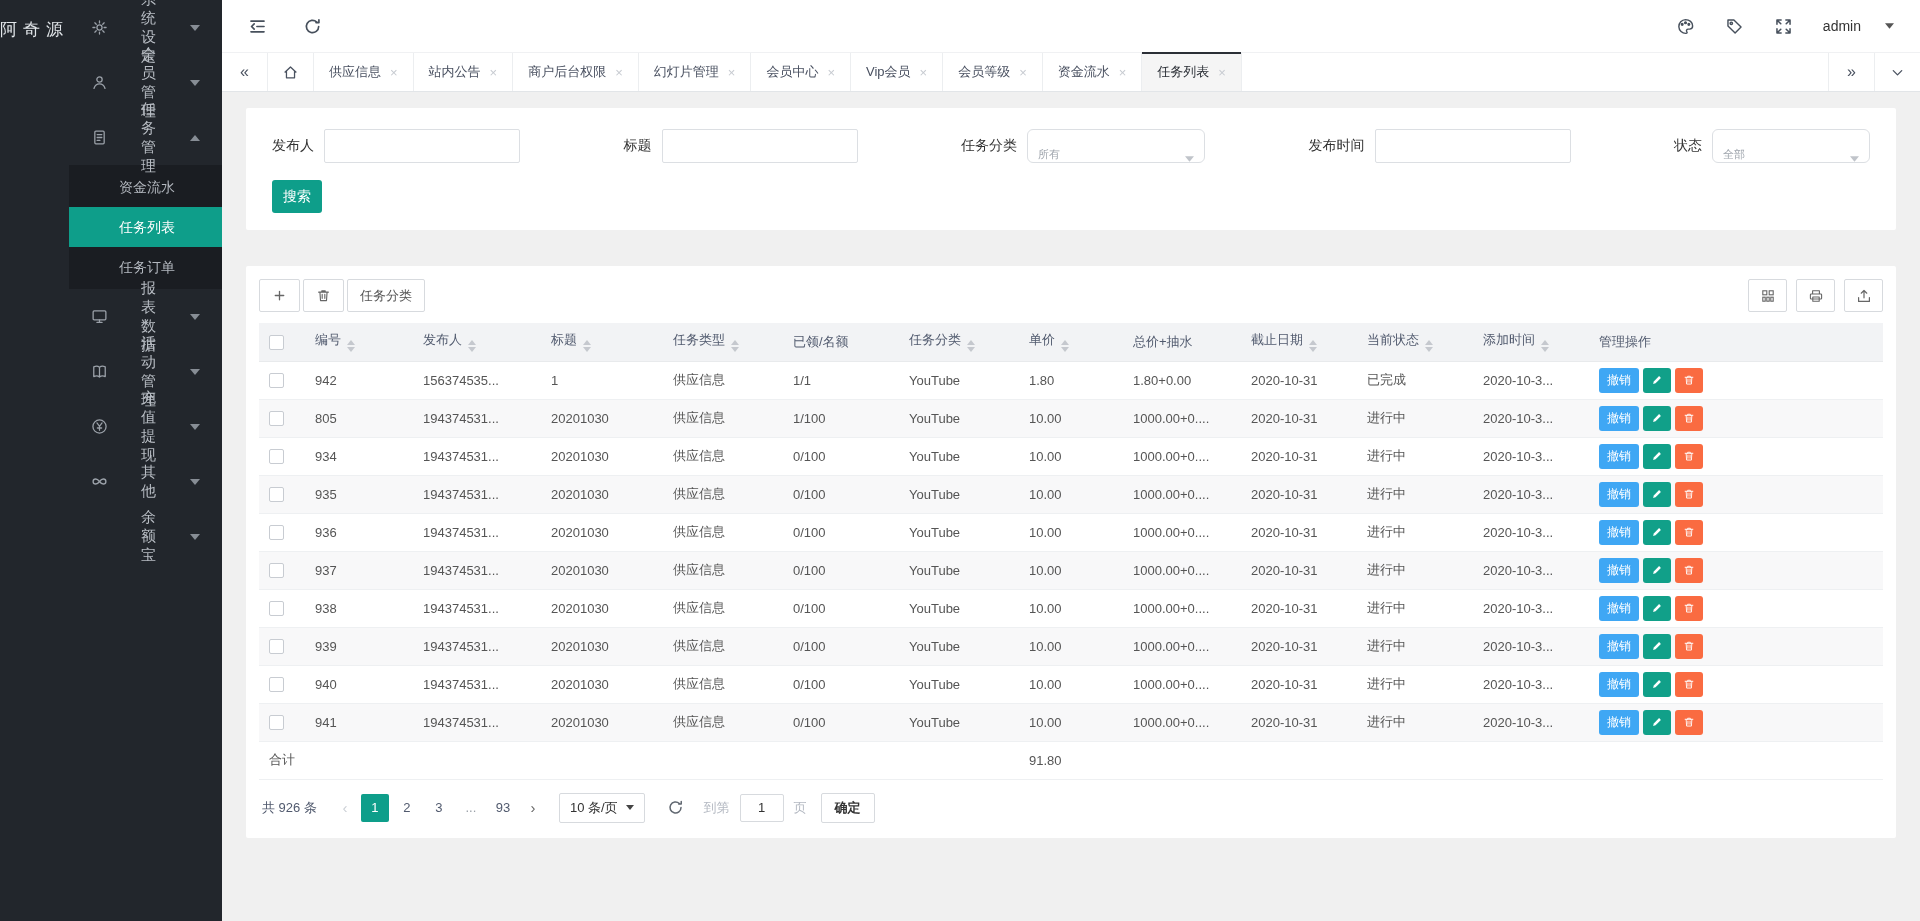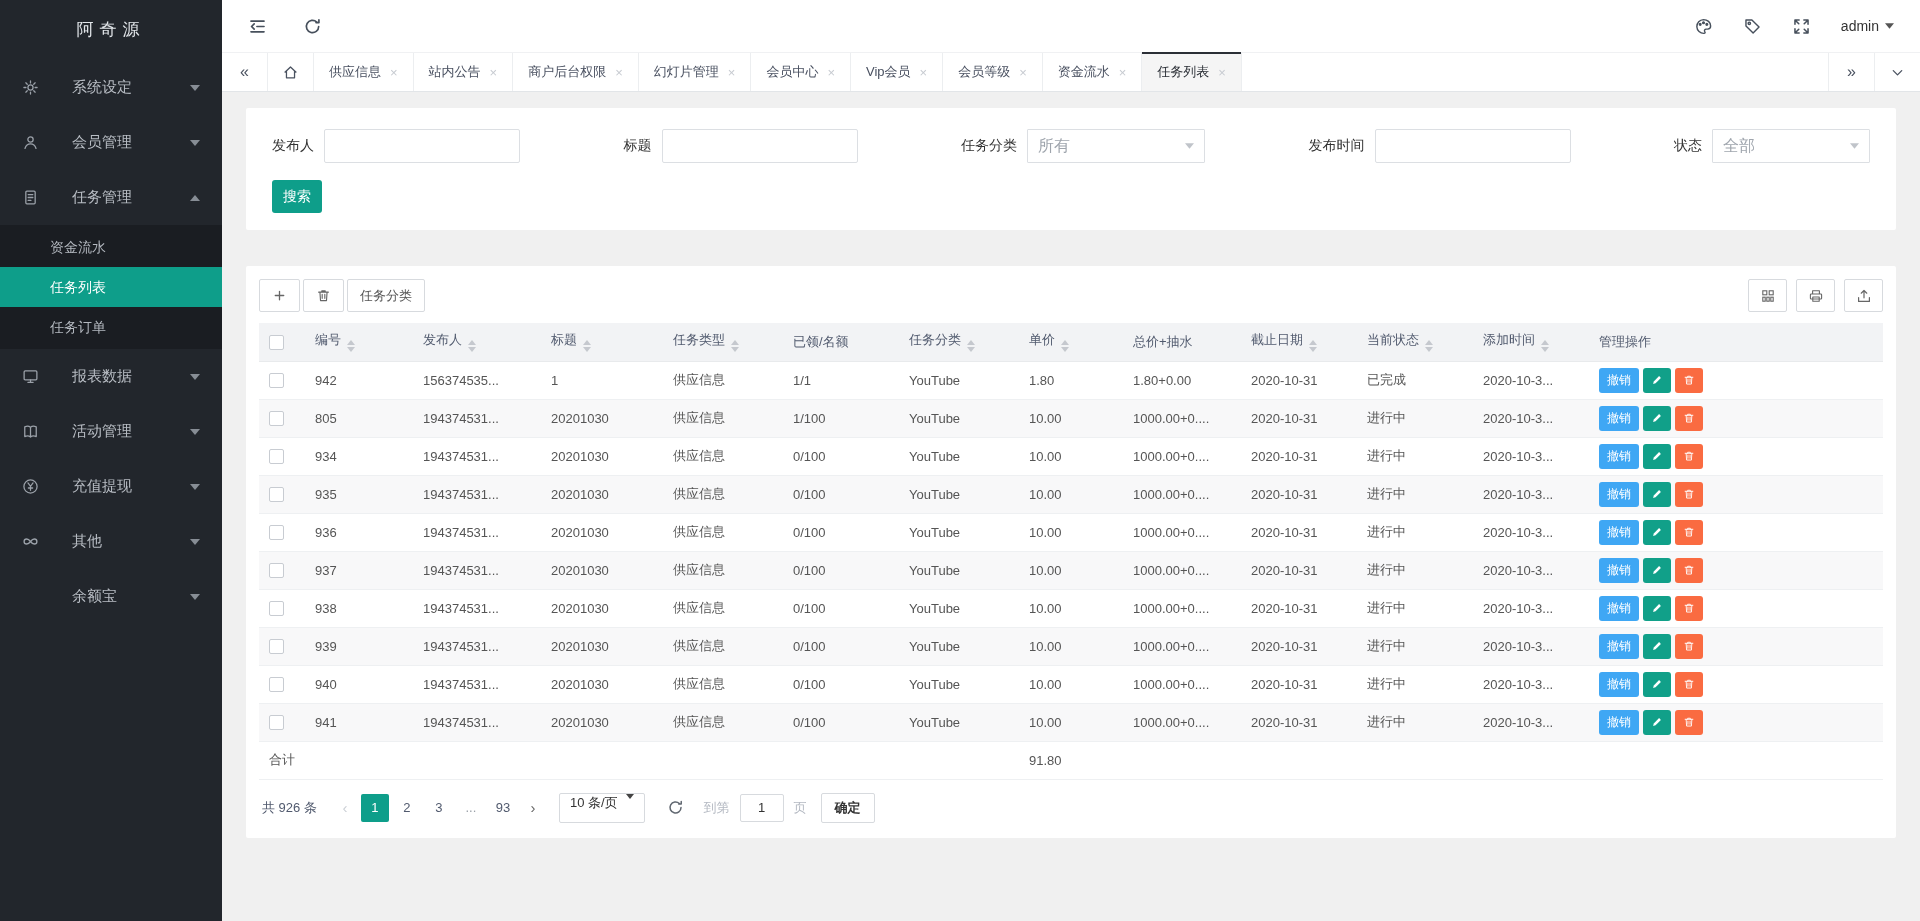--- a/index.html
+++ b/index.html
@@ -6,40 +6,40 @@
   html, body { width: 1920px; height: 921px; overflow: hidden; }
   body {
     display: flex;
     background: #f0f0f0;
     font-family: "Liberation Sans", "DejaVu Sans", sans-serif;
     color: #515a6e;
   }
   .icon svg { width: 100%; height: 100%; display: block; }
 
   
-  .sidebar { width: 222px; flex-shrink: 0; background: var(--sidebar-bg); color: #b8bdc4; display: flex; flex-direction: column; }
+  .sidebar { width: 222px; flex-shrink: 0; background: var(--sidebar-bg); color: #b8bdc4; display: flex; flex-direction: row; }
   .logo { height: 60px; line-height: 60px; text-align: center; color: #e2e6ea; font-size: 17px; letter-spacing: 6px; flex-shrink: 0; }
   .menu { flex: 1; overflow: hidden; }
   .side-item { height: 55px; display: flex; align-items: center; padding: 0 22px; font-size: 15px; cursor: pointer; gap: 20px; }
   .side-item .s-icon { width: 17px; height: 17px; margin-right: 13px; color: #9ba1a9; flex-shrink: 0; }
   .side-item .s-label { flex: 1; }
   .side-item .s-caret { width: 10px; height: 6px; color: #878d95; }
   .submenu { background: var(--submenu-bg); padding: 2px 0; }
   .sub-item { height: 40px; line-height: 40px; padding-left: 50px; font-size: 14px; cursor: pointer; color: #b4b9c0; }
   .sub-item.active { background: var(--accent); color: #fff; }
 
   
   .main { flex: 1; min-width: 0; display: flex; flex-direction: column; }
 
   .topbar { height: 52px; background: #fff; display: flex; align-items: center; padding: 0 26px; flex-shrink: 0; }
   .topbar .icon-btn { width: 19px; height: 19px; color: #47505c; cursor: pointer; }
   .topbar .left-icons { display: flex; gap: 36px; }
   .topbar .spacer { flex: 1; }
   .topbar .right-icons { display: flex; align-items: center; gap: 30px; }
-  .admin-box { display: flex; align-items: center; gap: 6px; cursor: pointer; color: #333; font-size: 14px; }
+  .admin-box { display: flex; align-items: center; gap: 24px; cursor: pointer; color: #333; font-size: 14px; }
   .admin-box .s-caret { width: 9px; height: 6px; color: #555; }
 
   .tabbar { height: 40px; background: #fff; border-top: 1px solid #f0f1f3; border-bottom: 1px solid #e2e5e8; display: flex; align-items: stretch; flex-shrink: 0; }
   .tab-ctrl { width: 46px; display: flex; align-items: center; justify-content: center; border-right: 1px solid #eceef0; color: #4a5260; font-size: 16px; cursor: pointer; flex-shrink: 0; }
   .tab-ctrl.rt { border-right: none; border-left: 1px solid #eceef0; }
   .tab-ctrl .icon { width: 16px; height: 16px; }
   .tab-list { display: flex; align-items: stretch; }
   .tab { display: flex; align-items: center; gap: 9px; padding: 0 15px; border-right: 1px solid #eceef0; font-size: 13px; color: #495060; cursor: pointer; position: relative; white-space: nowrap; }
   .tab.active { background: #f5f5f5; color: #2b2f36; }
   .tab.active::before { content: ''; position: absolute; top: -1px; left: 0; right: 0; height: 2px; background: #2b2f36; }
@@ -48,21 +48,21 @@
 
   
   .content { flex: 1; padding: 16px 24px; overflow: hidden; }
 
   .filter-card { background: #fff; border-radius: 2px; padding: 21px 26px 17px; }
   .filter-row { display: flex; align-items: center; justify-content: space-between; }
   .f-group { display: flex; align-items: center; }
   .f-label { font-size: 14px; color: #333; margin-right: 10px; white-space: nowrap; }
   .f-input { width: 196px; height: 34px; border: 1px solid #dcdfe3; border-radius: 2px; background: #fff; font-size: 13px; padding: 0 8px; color: #555; outline: none; }
   .f-input.dt { width: 196px; }
-  .f-select { width: 178px; height: 34px; border: 1px solid #dcdfe3; border-radius: 1px; background: #fff; display: flex; align-items: center; justify-content: space-between; padding: 0 10px; font-size: 16px; color: #9fa5ad; cursor: pointer; }
+  .f-select { width: 178px; height: 34px; border: 1px solid #dcdfe3; border-radius: 6px; background: #fff; display: flex; align-items: flex-end; justify-content: space-between; padding: 0 10px; font-size: 11px; color: #9fa5ad; cursor: pointer; }
   .f-select.sm { width: 158px; }
   .f-select .s-caret { width: 9px; height: 6px; color: #c0c4ca; }
   .search-btn { margin-top: 17px; background: var(--accent); color: #fff; border: none; width: 50px; height: 33px; font-size: 14px; border-radius: 3px; cursor: pointer; font-family: inherit; }
 
   .table-card { background: #fff; border-radius: 2px; margin-top: 36px; padding: 13px 13px 15px; }
   .t-toolbar { display: flex; align-items: center; margin-bottom: 11px; }
   .btn-group { display: flex; }
   .tool-btn { height: 33px; min-width: 39px; background: #fff; border: 1px solid #d7dade; color: #555; font-size: 13px; display: inline-flex; align-items: center; justify-content: center; padding: 0 12px; cursor: pointer; border-radius: 2px; font-family: inherit; }
   .btn-group .tool-btn + .tool-btn { margin-left: 3px; }
   .tool-btn .icon { width: 15px; height: 15px; color: #666; }
@@ -92,21 +92,21 @@
 
   
   .pagination { display: flex; align-items: center; margin-top: 13px; font-size: 13px; color: #515a6e; padding: 0 3px; }
   .pg-total { margin-right: 14px; }
   .pg-arrow { width: 28px; height: 28px; display: inline-flex; align-items: center; justify-content: center; font-size: 15px; color: #666; cursor: pointer; }
   .pg-arrow.prev { color: #ccd0d6; }
   .page-list { display: inline-flex; align-items: center; }
   .page { min-width: 28px; height: 28px; display: inline-flex; align-items: center; justify-content: center; cursor: pointer; border-radius: 2px; margin: 0 2px; }
   .page.active { background: var(--accent); color: #fff; }
   .page.ell { color: #9aa0a8; cursor: default; }
-  .pg-size { border: 1px solid #d7dade; height: 30px; display: inline-flex; align-items: flex-start; gap: 8px; padding: 0 10px; margin-left: 12px; border-radius: 2px; cursor: pointer; color: #333; }
+  .pg-size { border: 1px solid #d7dade; height: 30px; display: inline-flex; align-items: center; gap: 8px; padding: 0 10px; margin-left: 12px; border-radius: 2px; cursor: pointer; color: #333; }
   .pg-size .s-caret { width: 8px; height: 5px; color: #444; }
   .pg-refresh { width: 17px; height: 17px; color: #606770; margin-left: 22px; cursor: pointer; }
   .goto-text { color: #b4b9c2; margin-left: 20px; }
   .goto-text.sfx { margin-left: 10px; }
   .goto-input { width: 44px; height: 28px; border: 1px solid #d7dade; border-radius: 2px; text-align: center; font-size: 13px; color: #333; margin-left: 10px; outline: none; }
   .confirm-btn { height: 30px; border: 1px solid #d7dade; background: #fff; font-weight: bold; font-size: 13px; padding: 0 13px; margin-left: 14px; border-radius: 2px; cursor: pointer; color: #333; font-family: inherit; }
   .s-caret svg, .sort svg { display: block; }
 </style>
 </head>
 <body style="--accent: #0e9e8a; --sidebar-bg: #22262c; --submenu-bg: #1a1d22; --action-blue: #3fa7f4; --action-teal: #11a089; --action-orange: #fa6b41;">

